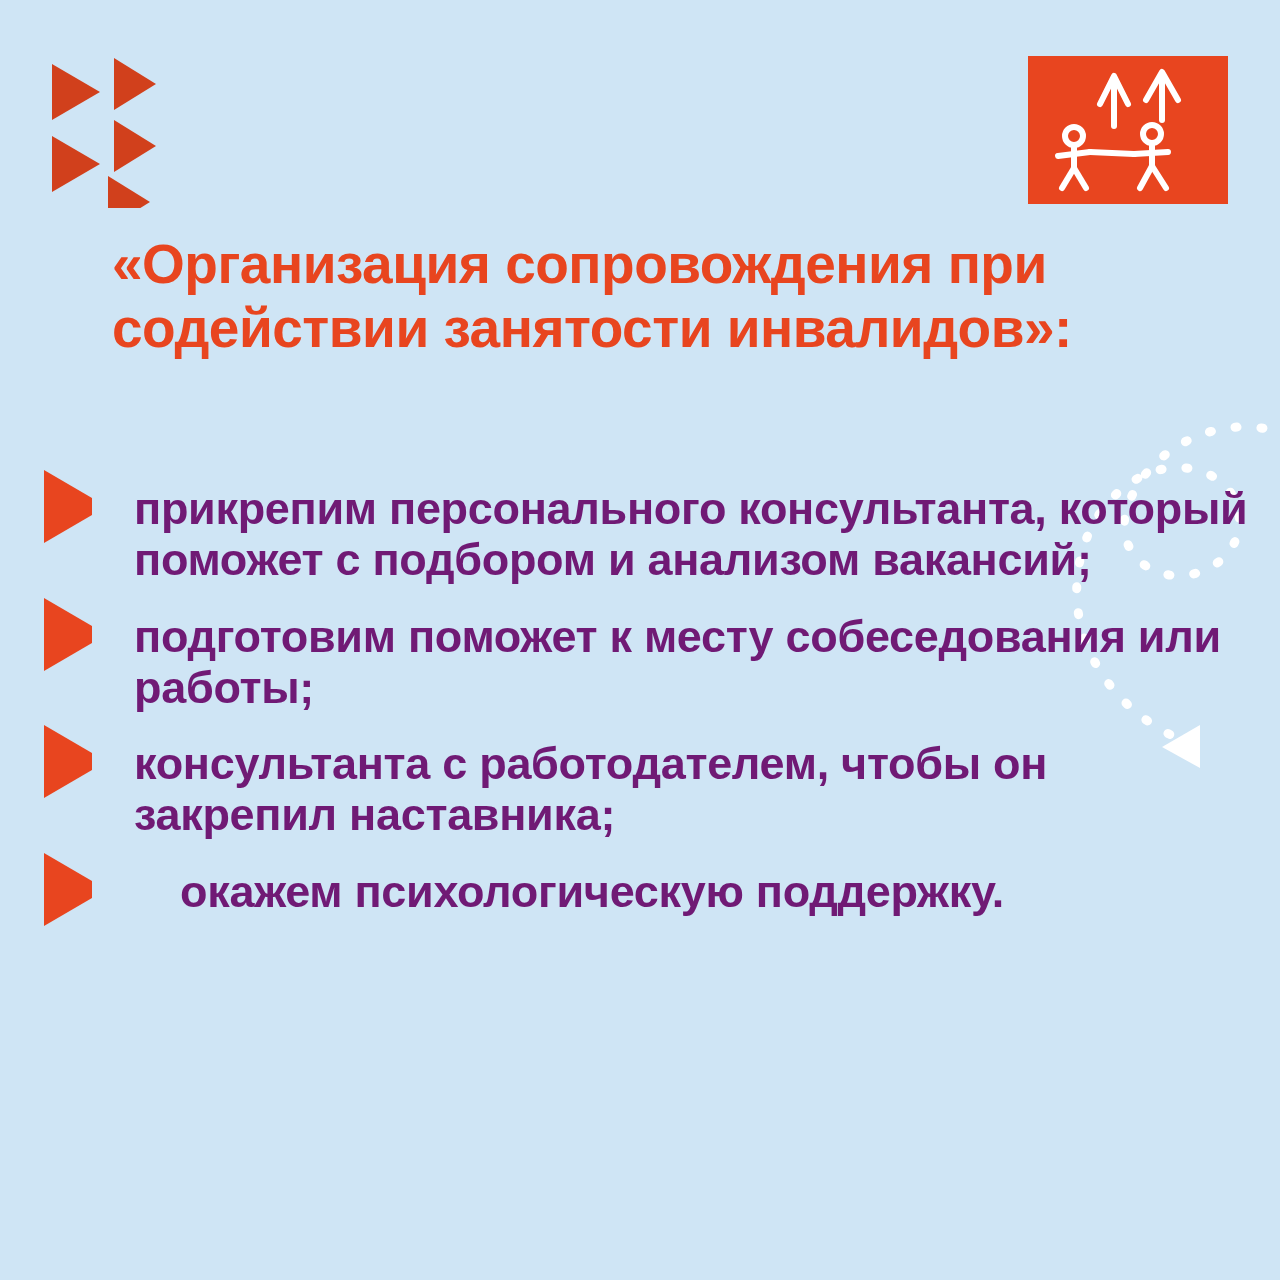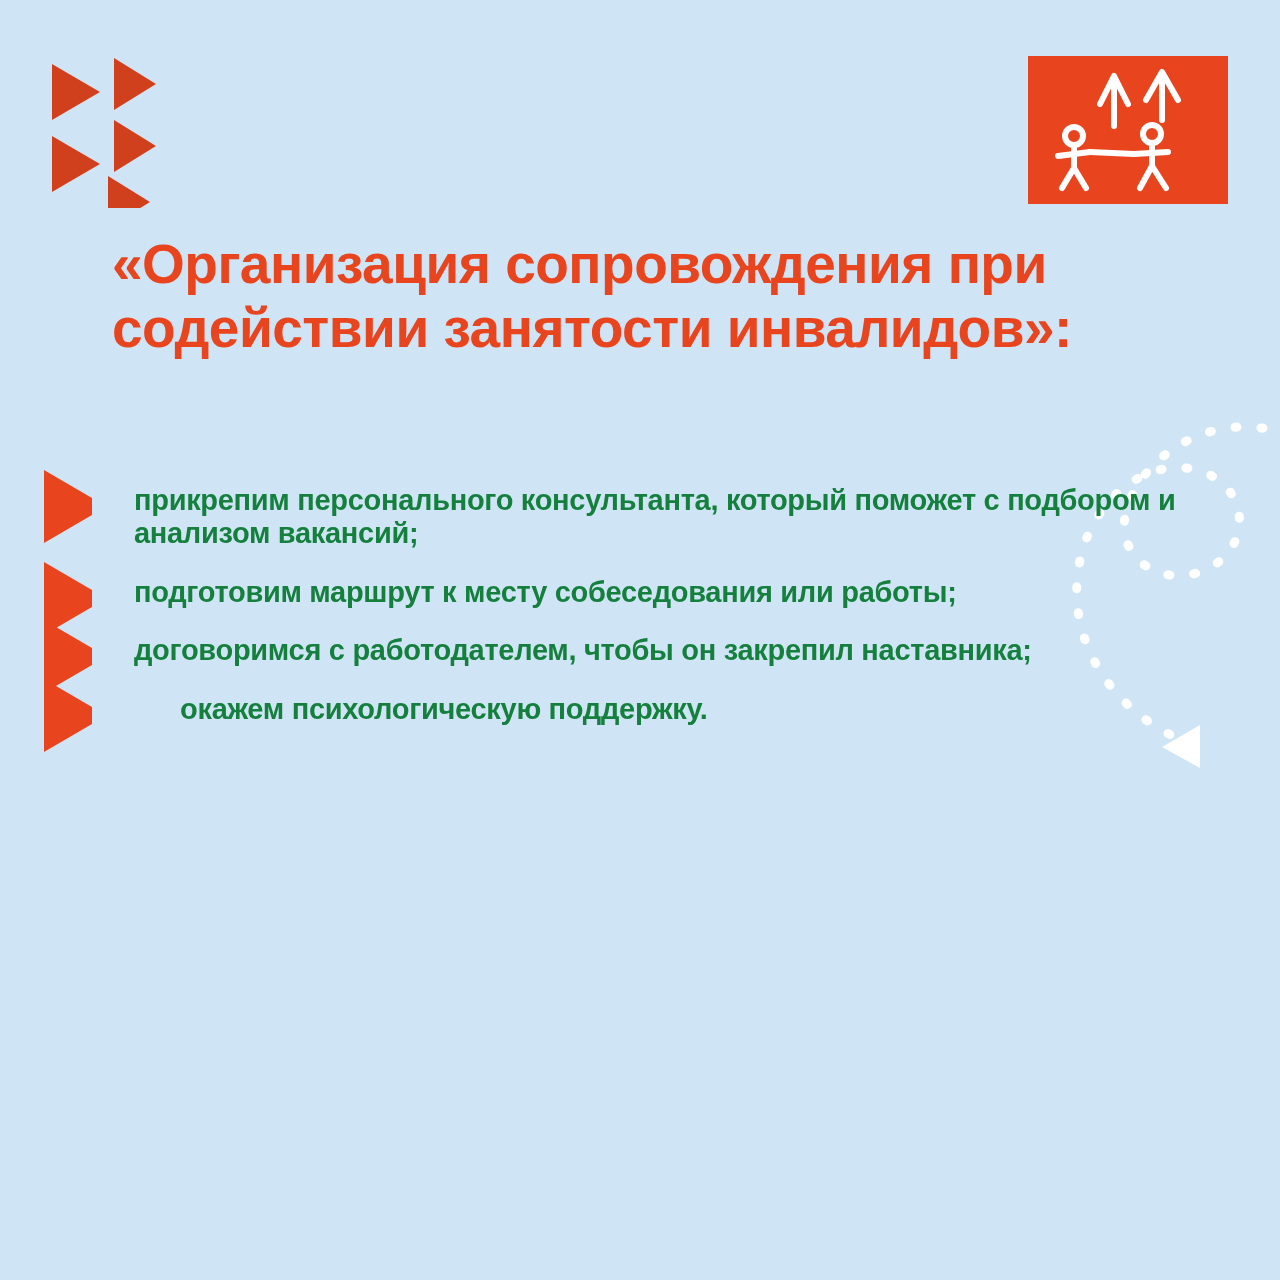--- a/index.html
+++ b/index.html
@@ -91,22 +91,22 @@
     margin-right: 24px;
   }
   .bullet .tri {
     width: 0;
     height: 0;
     border-top: 28px solid transparent;
     border-bottom: 28px solid transparent;
     border-left: 48px solid #e8451f;
   }
   .item-text {
-    color: #15803d;
-    font-size: 29px;
+    color: #701a75;
+    font-size: 45px;
     line-height: 1.13;
     font-weight: bold;
     letter-spacing: -0.3px;
   }
 </style>
 </head>
 <body>
 
 <div class="poster">
 
@@ -156,27 +156,27 @@
 
   <div class="list">
 
     <div class="list-item">
       <span class="bullet"><span class="tri"></span></span>
       <span class="item-text">прикрепим персонального консультанта, который поможет с подбором и анализом вакансий;</span>
     </div>
 
     <div class="list-item">
       <span class="bullet"><span class="tri"></span></span>
-      <span class="item-text">подготовим маршрут к месту собеседования или работы;</span>
+      <span class="item-text">подготовим поможет к месту собеседования или работы;</span>
     </div>
 
 
     <div class="list-item">
       <span class="bullet"><span class="tri"></span></span>
-      <span class="item-text">договоримся с работодателем, чтобы он закрепил наставника;</span>
+      <span class="item-text">консультанта с работодателем, чтобы он закрепил наставника;</span>
     </div>
 
     <div class="list-item">
       <span class="bullet"><span class="tri"></span></span>
       <span class="item-text">окажем психологическую поддержку.</span>
     </div>
 
   </div>
 </div>
 

